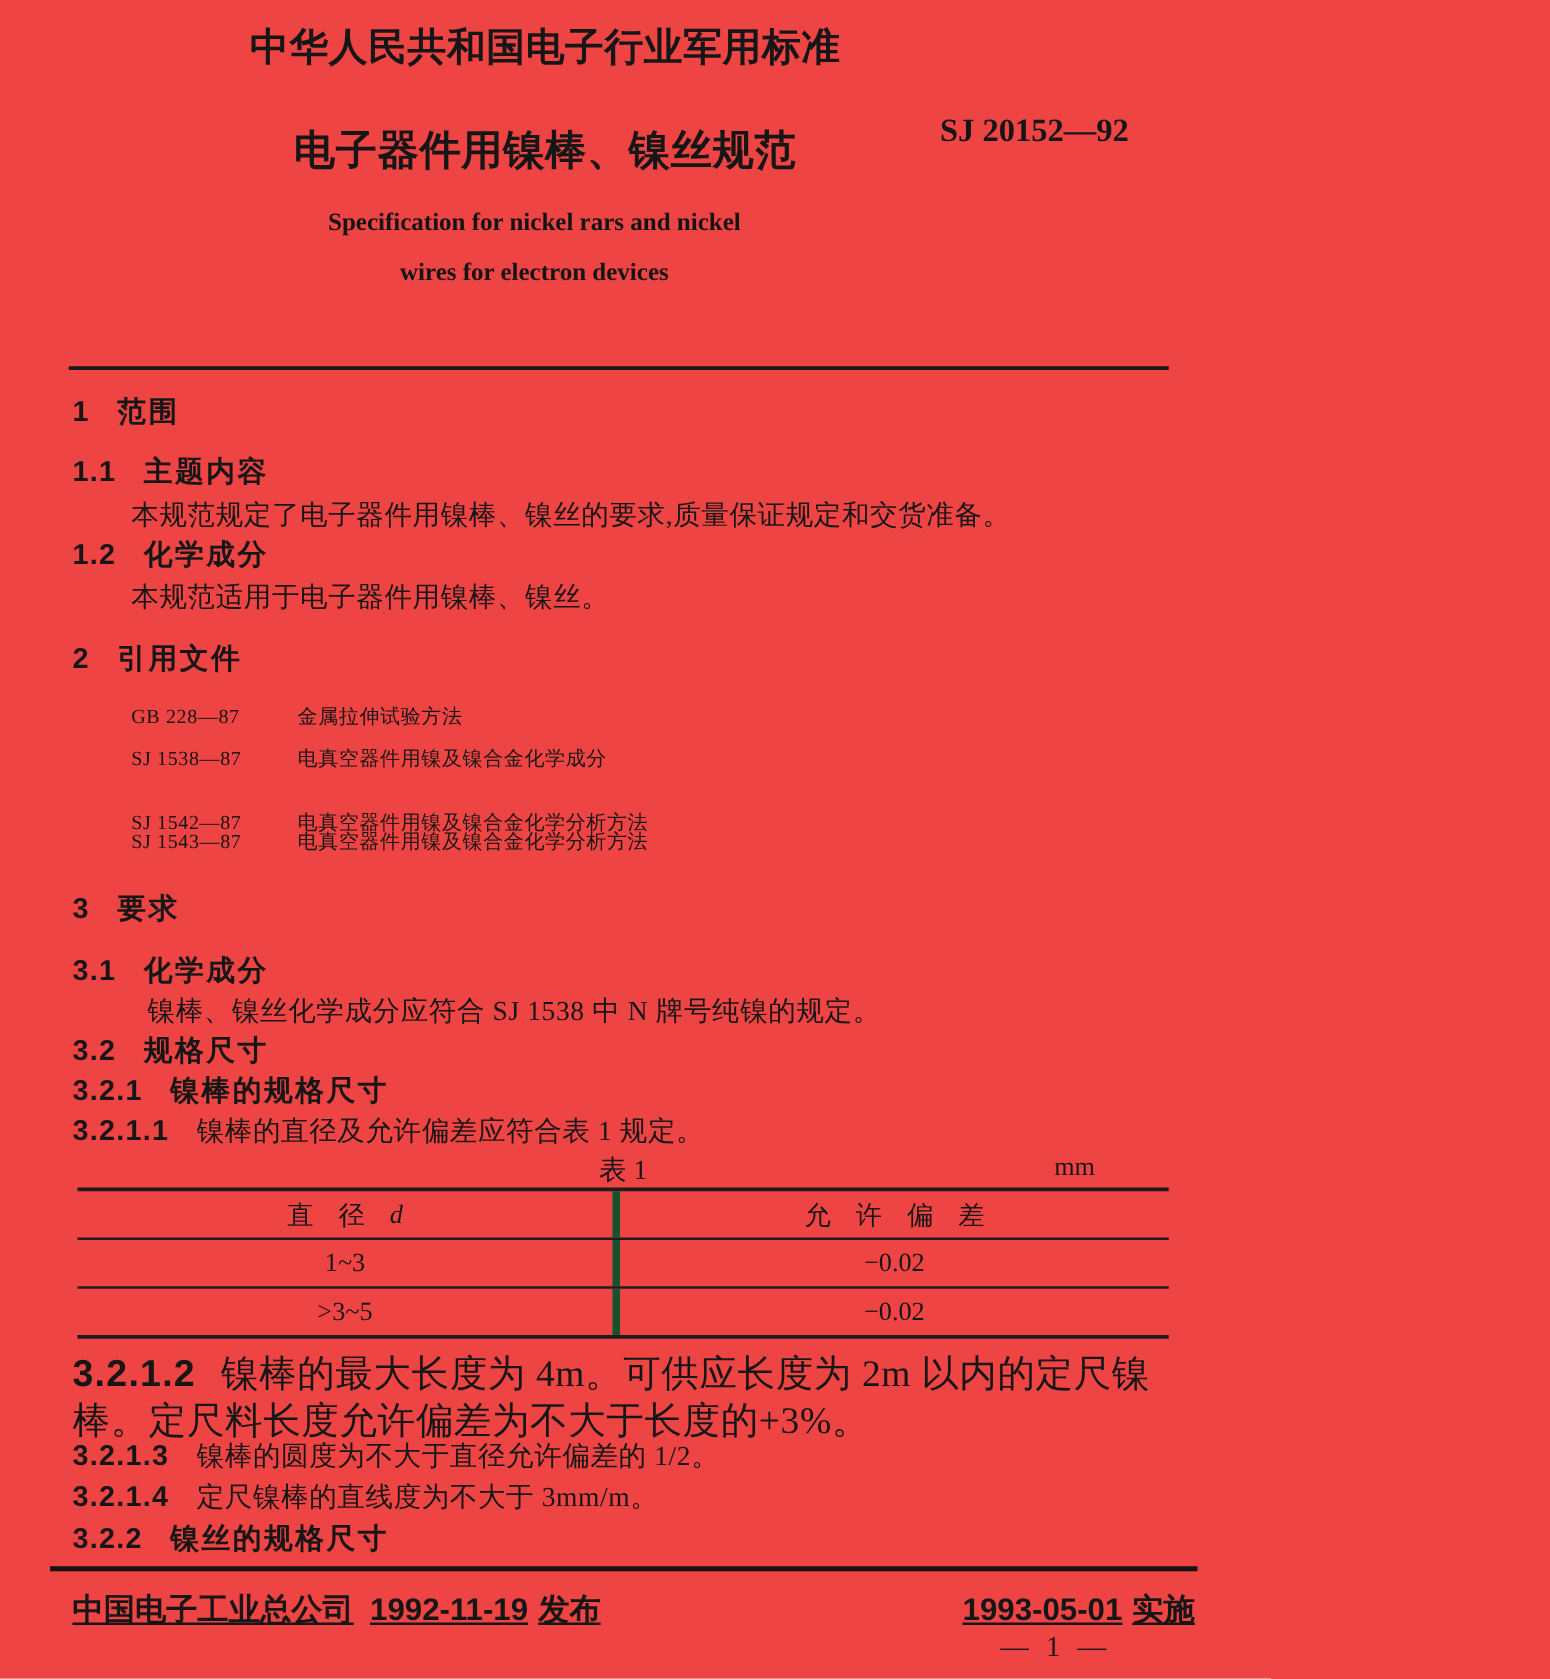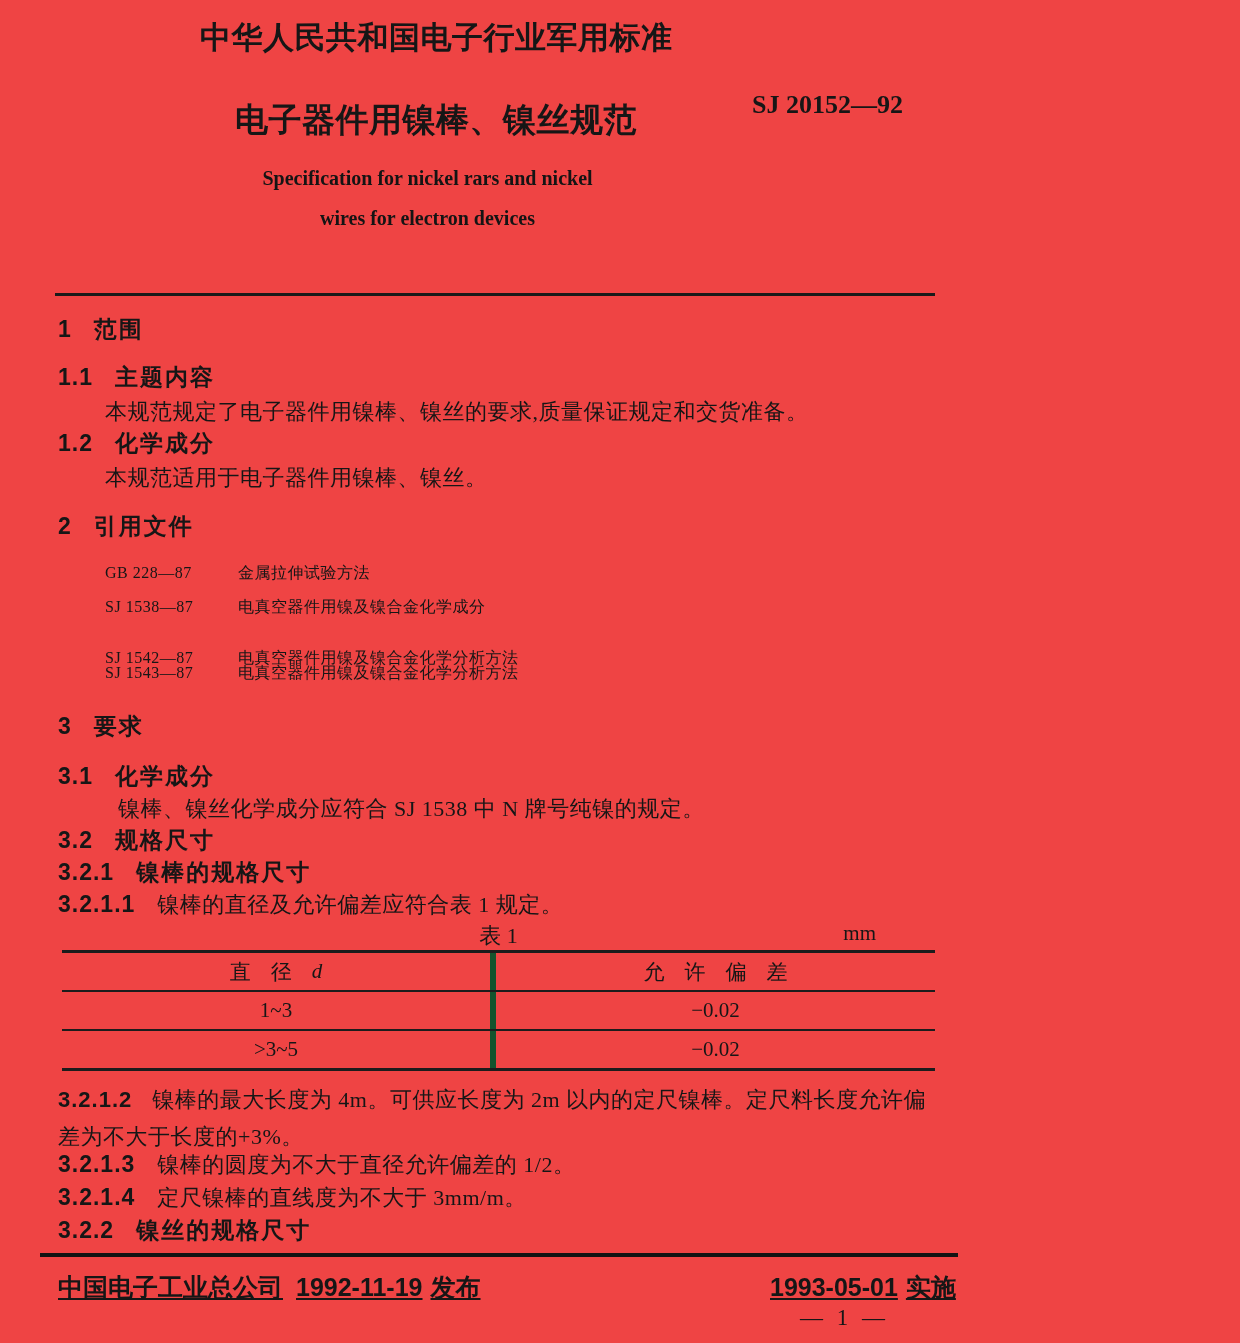--- a/index.html
+++ b/index.html
@@ -78,21 +78,21 @@
     width: 428px; border-right: 6px solid #14532d;
     display: flex; align-items: center; justify-content: center;
   }
   .tbl-c2 { flex: 1; display: flex; align-items: center; justify-content: center; }
   .tbl-head-label { letter-spacing: 20px; margin-right: -20px; }
   .tbl-sym { font-style: italic; margin-left: 20px; }
 
   
   .p-wrap {
     left: 58px; top: 1081px; width: 884px;
-    font-size: 22px; line-height: 37px; letter-spacing: 0.5px;
+    font-size: 30px; line-height: 37px; letter-spacing: 0.5px;
     font-family: "Liberation Serif", "DejaVu Serif", serif;
   }
   .p-wrap .num {
     font-family: "Liberation Sans", "DejaVu Sans", sans-serif;
     font-weight: bold; letter-spacing: 1px; margin-right: 20px;
   }
 
   
   .footer-left, .footer-right {
     top: 1271px;

